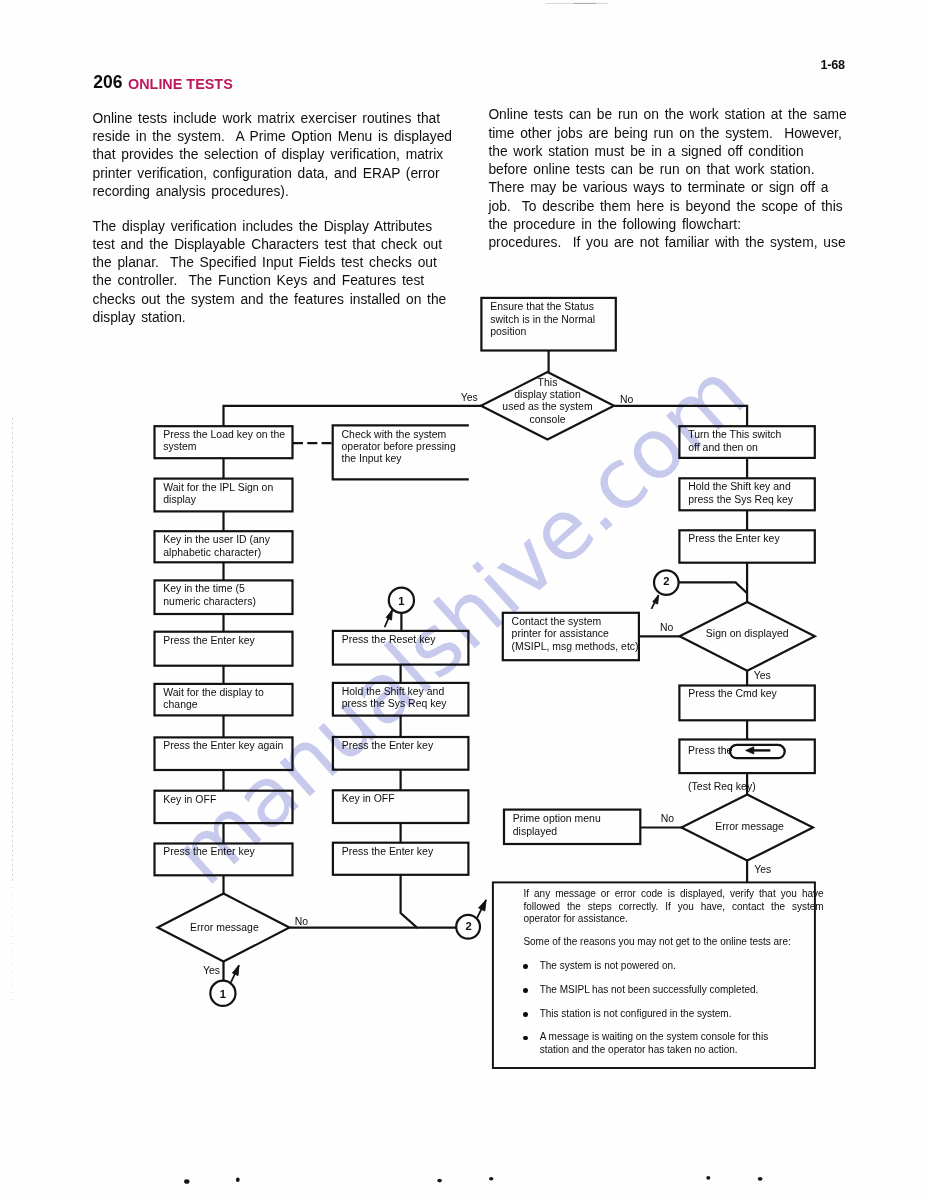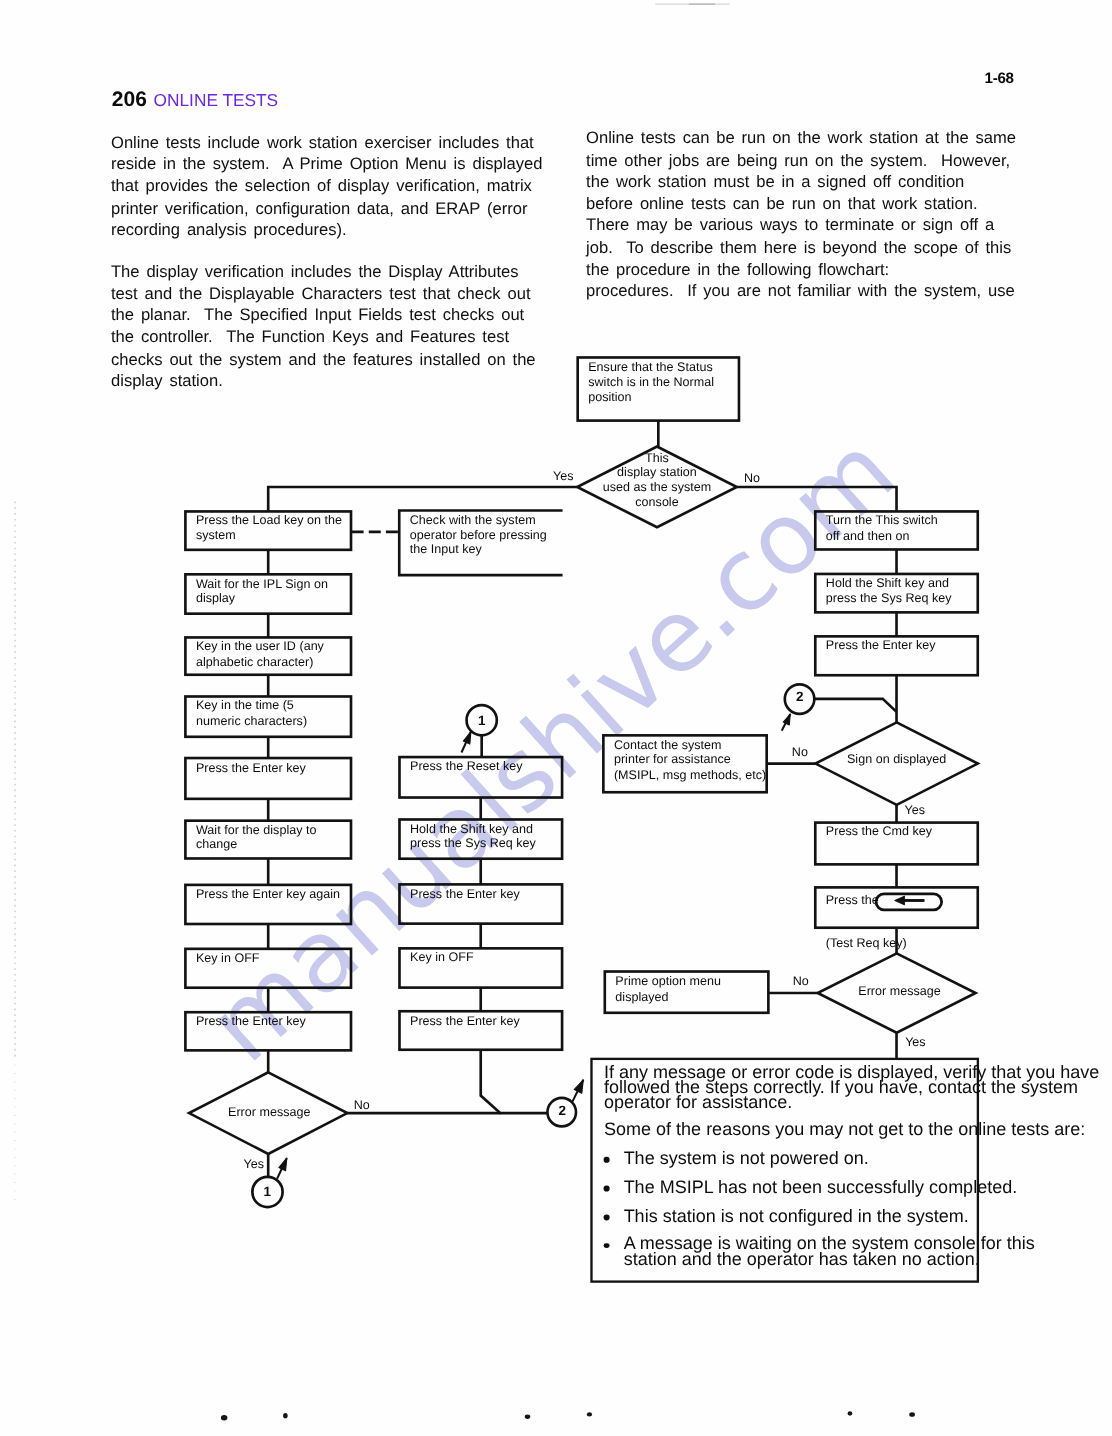--- a/index.html
+++ b/index.html
@@ -10,31 +10,31 @@
   .page{position:absolute;left:0;top:0;width:927px;height:1197px;}
   #paper{background:#fefefe;z-index:0;}
   #wmlayer{z-index:1;pointer-events:none;}
   #wmtext{position:absolute;left:188px;top:868px;
           font-family:"DejaVu Sans", sans-serif;font-size:82.7px;font-weight:400;
           color:#c7caec;white-space:nowrap;letter-spacing:0px;line-height:0;
           transform:rotate(-41.9deg);transform-origin:0 0;opacity:1;}
   #content{z-index:3;}
   #chartlayer{z-index:2;}
   .hdr-num{position:absolute;font-weight:bold;font-size:17.5px;line-height:17.5px;color:#0b0b0b;}
-  .hdr-ttl{position:absolute;font-weight:normal;font-size:14.4px;line-height:14.4px;color:#6d28d9;}
+  .hdr-ttl{position:absolute;font-weight:bold;font-size:14.4px;line-height:14.4px;color:#be185d;}
   .pgno{position:absolute;font-weight:bold;font-size:12.6px;line-height:12.6px;color:#0b0b0b;letter-spacing:-0.2px;}
   .body{position:absolute;margin:0;font-size:13.8px;word-spacing:1.9px;color:#101010;}
   .body .ln{display:block;height:18.25px;white-space:pre;text-align:left;}
   .fcbox{position:absolute;font-size:10.45px;line-height:12.4px;letter-spacing:0.02px;color:#0d0d0d;}
   .fcbox.ctr{text-align:center;}
   .fcbox .rl{display:block;white-space:nowrap;}
   .fclabel{position:absolute;font-size:10.45px;line-height:10.45px;color:#0d0d0d;}
   .fcnum{position:absolute;font-size:11.2px;line-height:11.2px;font-weight:bold;
          width:14px;text-align:center;color:#0d0d0d;}
-  .note{font-size:15px;line-height:12.4px;color:#0d0d0d;}
+  .note{font-size:10px;line-height:12.4px;color:#0d0d0d;margin-left:20px;}
   .note .noteblk .ln{display:block;height:12.4px;white-space:nowrap;
         text-align:justify;text-align-last:justify;}
   .note .noteblk .ln.last{text-align-last:left;}
   .notep2{margin-top:10.7px;white-space:nowrap;}
   ul.bullets{list-style:none;margin:11.4px 0 0 0;padding:0;}
   ul.bullets li{position:relative;padding-left:16.3px;margin-bottom:11.4px;}
   ul.bullets li:last-child{margin-bottom:0;}
   ul.bullets li .dot{position:absolute;left:-0.5px;top:4.4px;width:4.7px;height:4.7px;
         border-radius:50%;background:#0d0d0d;}
   ul.bullets li .bl{display:block;white-space:nowrap;}
@@ -160,21 +160,21 @@
     <path d="M745.5,750.4 L753.8,746.7 L753.8,754.1 Z" fill="#111" stroke="#111" stroke-width="0.7" stroke-linejoin="round"></path>
   </g>
 </svg>
 </div>
 <div class="page" id="content">
   <div class="hdr-num" style="left:93.2px;top:74.2px;">206</div>
   <div class="hdr-ttl" style="left:128px;top:76.8px;">ONLINE TESTS</div>
   <div class="pgno" style="left:820.4px;top:59px;">1-68</div>
 
   <div class="body" style="left:92.5px;top:110.8px;width:353.5px;">
-      <span class="ln">Online tests include work station exerciser includes that</span>
+      <span class="ln">Online tests include work matrix exerciser routines that</span>
       <span class="ln">reside in the system.  A Prime Option Menu is displayed</span>
       <span class="ln">that provides the selection of display verification, matrix</span>
       <span class="ln">printer verification, configuration data, and ERAP (error</span>
       <span class="ln last">recording analysis procedures).</span>
     </div>
   <div class="body" style="left:92.5px;top:218.7px;width:353.5px;">
       <span class="ln">The display verification includes the Display Attributes</span>
       <span class="ln">test and the Displayable Characters test that check out</span>
       <span class="ln">the planar.  The Specified Input Fields test checks out</span>
       <span class="ln">the controller.  The Function Keys and Features test</span>

